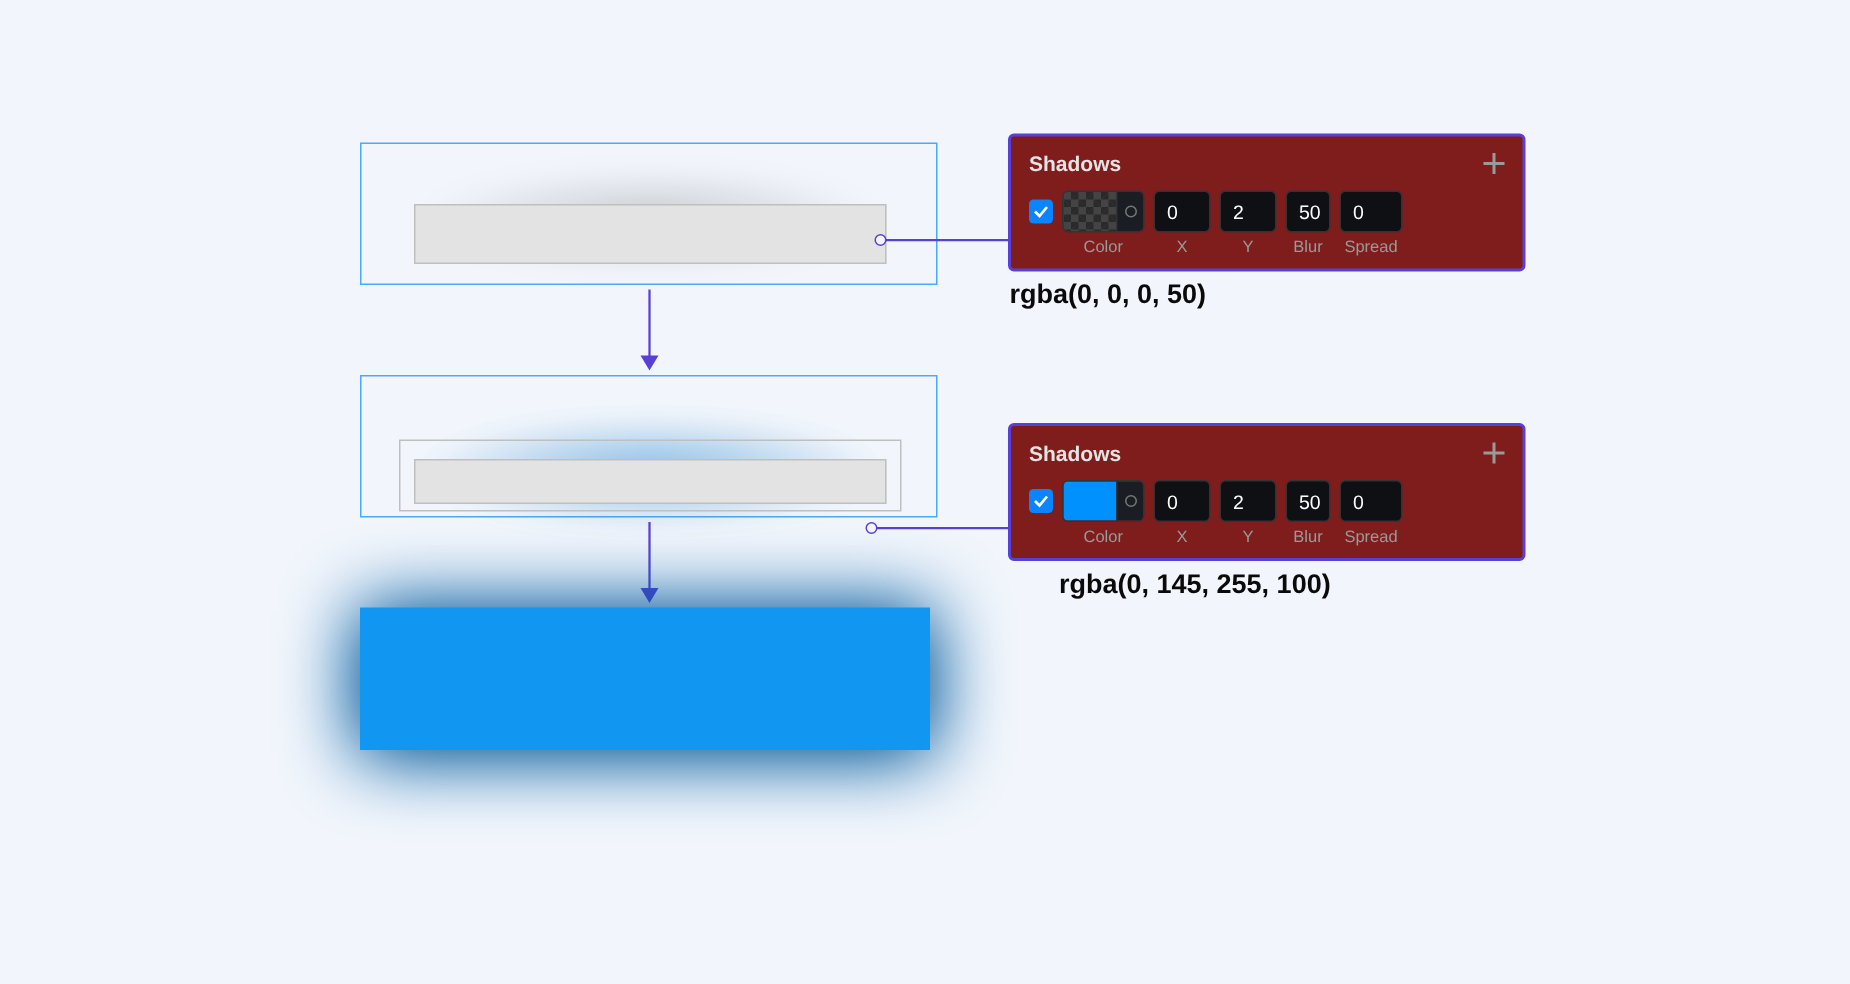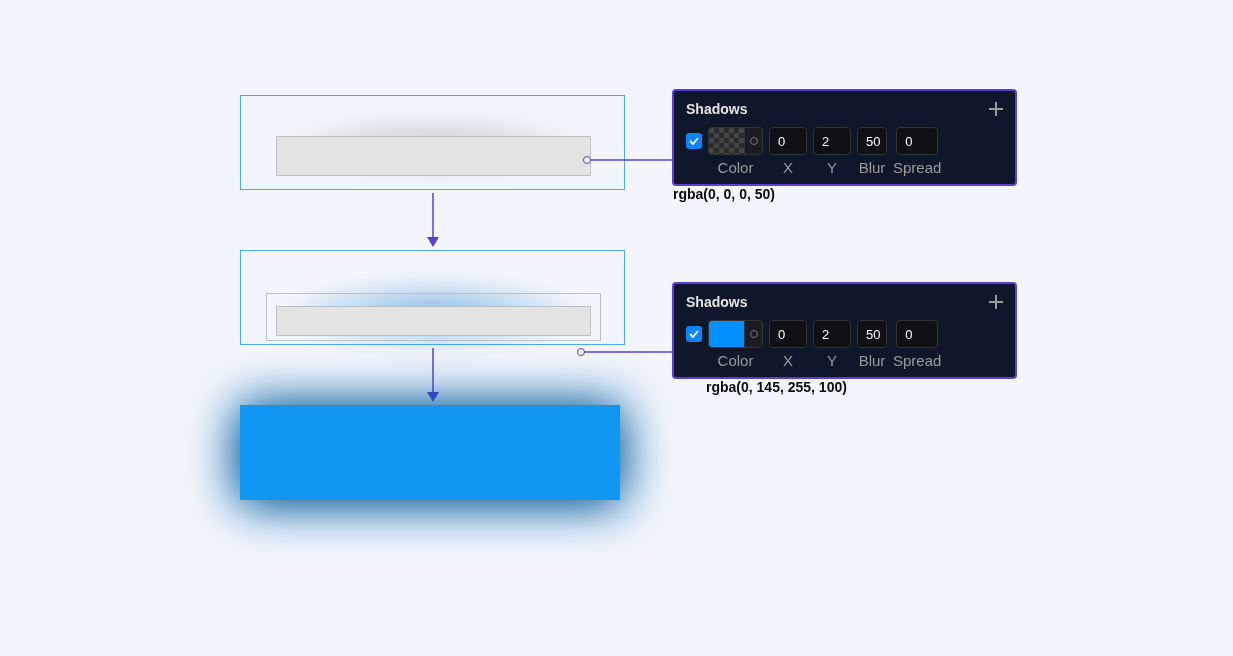--- a/index.html
+++ b/index.html
@@ -98,21 +98,21 @@
       width: 8px;
       height: 8px;
       border: 1.5px solid #5a3fd6;
       border-radius: 50%;
       background: #f2f6fc;
       position: absolute;
     }
     .panel {
       position: absolute;
       width: 345px;
-      background: #0f172a;
+      background: #7f1d1d;
       border: 2px solid #5a3fd6;
       border-radius: 4px;
       padding: 10px 12px 8px 12px;
       color: #fff;
     }
     .panel-header {
       display: flex;
       align-items: center;
       justify-content: space-between;
       margin-bottom: 10px;
@@ -165,21 +165,21 @@
       border-radius: 4px;
       color: #fff;
       font-size: 13px;
       text-align: left;
       padding: 4px 8px;
       height: 28px;
       display: flex;
       align-items: center;
     }
     .field-label {
-      font-size: 15px;
+      font-size: 11px;
       color: #9a9a9a;
     }
     .color-swatch {
       width: 55px;
       height: 28px;
       border: 1px solid #333;
       border-radius: 4px;
       display: flex;
       align-items: center;
       position: relative;
@@ -217,21 +217,21 @@
       height: 8px;
       border: 1px solid #777;
       border-radius: 50%;
     }
     .w-x { width: 38px; }
     .w-y { width: 38px; }
     .w-blur { width: 30px; }
     .w-spread { width: 42px; }
     .caption {
       position: absolute;
-      font-size: 14px;
+      font-size: 18px;
       font-weight: 700;
       color: #0a0a0a;
       white-space: nowrap;
     }
   </style>
 </head>
 <body>
 
 <div class="stage">
 

